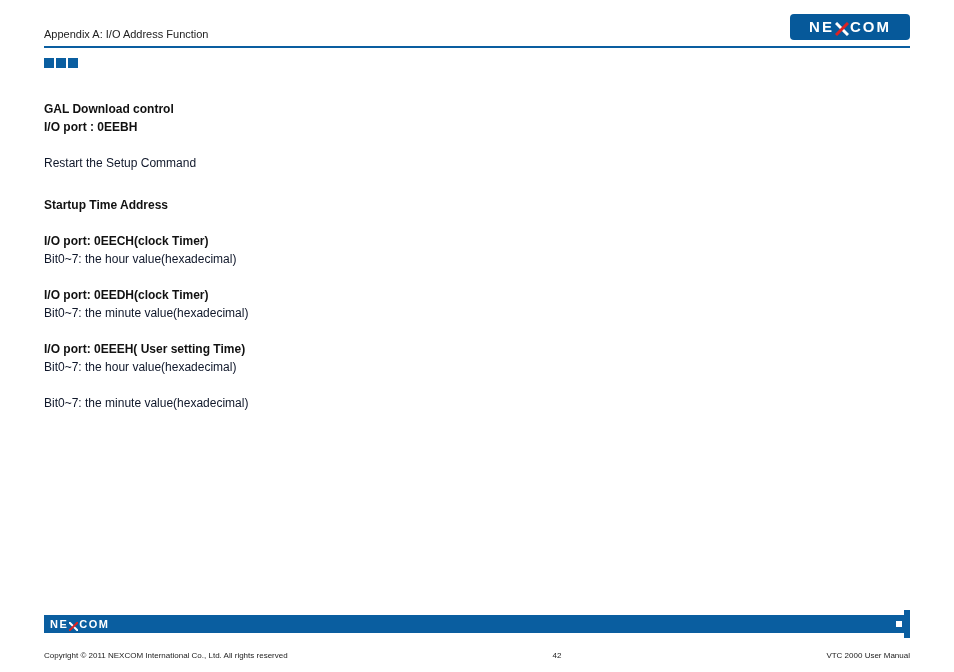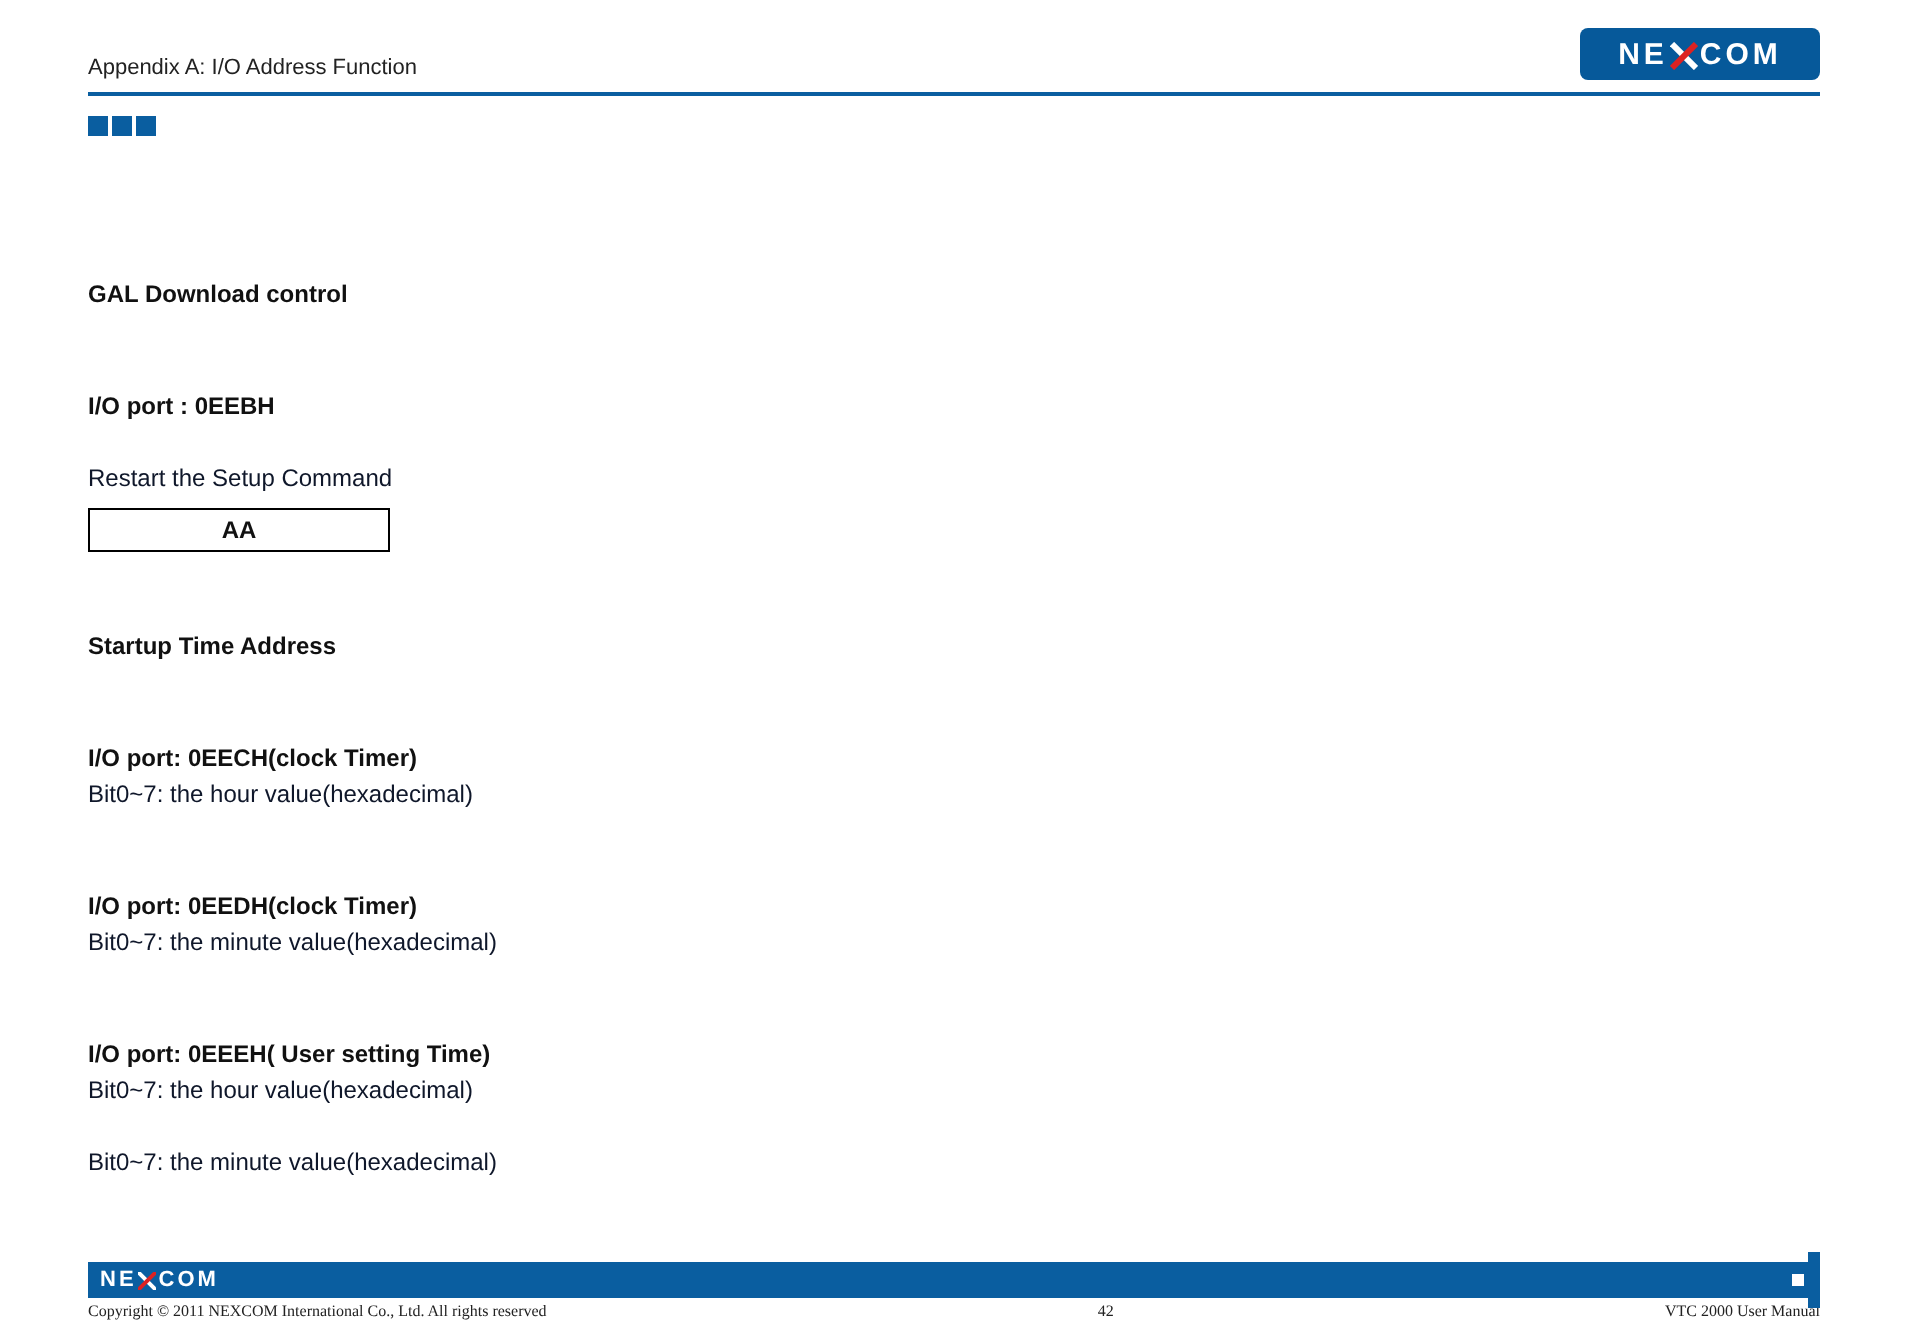--- a/index.html
+++ b/index.html
@@ -12,35 +12,35 @@
     background: #06599a;
     display: flex; align-items: center; justify-content: center;
     position: relative;
   }
   .logo-text { color: #fff; font-weight: 800; font-size: 15px; letter-spacing: 2px; font-family: Arial, sans-serif; }
   .logo-x { display: inline-block; position: relative; width: 14px; height: 14px; margin: 0 1px; vertical-align: middle; }
   .hr-blue { height: 2px; background: #0a5ea0; margin-top: 6px; }
   .squares { margin-top: 10px; display: flex; gap: 2px; }
   .sq { width: 10px; height: 10px; background: #0a5ea0; }
   .content { padding-top: 32px; font-size: 12px; line-height: 1.5; max-width: 460px; }
-  .bold { font-weight: 700; margin-top: 38px; }
+  .bold { font-weight: 700; }
   .sect { margin-top: 18px; }
   .sect.first { margin-top: 0; }
   .subtext { font-size: 12px; color: #0f172a; }
   .table-restart { margin-top: 6px; border-collapse: collapse; }
   .table-restart td { border: 1px solid #000; width: 150px; text-align: center; font-size: 12px; padding: 1px 0; }
   .table-restart td.head { font-weight: 700; }
   .footer { position: absolute; left: 44px; right: 44px; bottom: 12px; }
   .footer-top { height: 18px; background: #0a5ea0; display: flex; align-items: center; padding-left: 6px; position: relative; }
   .footer-logo { color: #fff; font-weight: 800; font-size: 11px; letter-spacing: 1.5px; }
   .foot-sq-group { position: absolute; right: 0; top: 0; width: 18px; height: 18px; }
   .foot-sq-group .a { position: absolute; right: 0; top: -5px; width: 6px; height: 6px; background: #0a5ea0; }
   .foot-sq-group .b { position: absolute; right: 8px; top: 6px; width: 6px; height: 6px; background: #fff; }
   .foot-sq-group .c { position: absolute; right: 0; bottom: -5px; width: 6px; height: 6px; background: #0a5ea0; }
-  .footer-bottom { display: flex; justify-content: space-between; align-items: center; font-size: 8px; color: #222; margin-top: 2px; font-family: Liberation Serif, serif; }
+  .footer-bottom { display: flex; justify-content: space-between; align-items: center; font-size: 8px; color: #222; margin-top: 18px; }
   .page-num { font-size: 8px; }
 </style>
 </head>
 <body>
 
 <div class="page">
   <div class="header-row">
     <div class="appendix">Appendix A: I/O Address Function</div>
     <div class="logo-pill">
       <span class="logo-text">
@@ -61,23 +61,20 @@
   <div class="content">
     <div class="sect first">
       <div class="bold">GAL Download control</div>
       <div class="bold">I/O port : 0EEBH</div>
     </div>
 
     <div class="sect">
       <div class="subtext">Restart the Setup Command</div>
       <table class="table-restart">
         <tbody>
-        <tr>
-              <td class="head">AA</td>
-            </tr>
       </tbody>
         </table>
     </div>
 
     <div class="sect">
       <div class="bold">Startup Time Address</div>
     </div>
 
     <div class="sect">
       <div class="bold">I/O port: 0EECH(clock Timer)</div>

